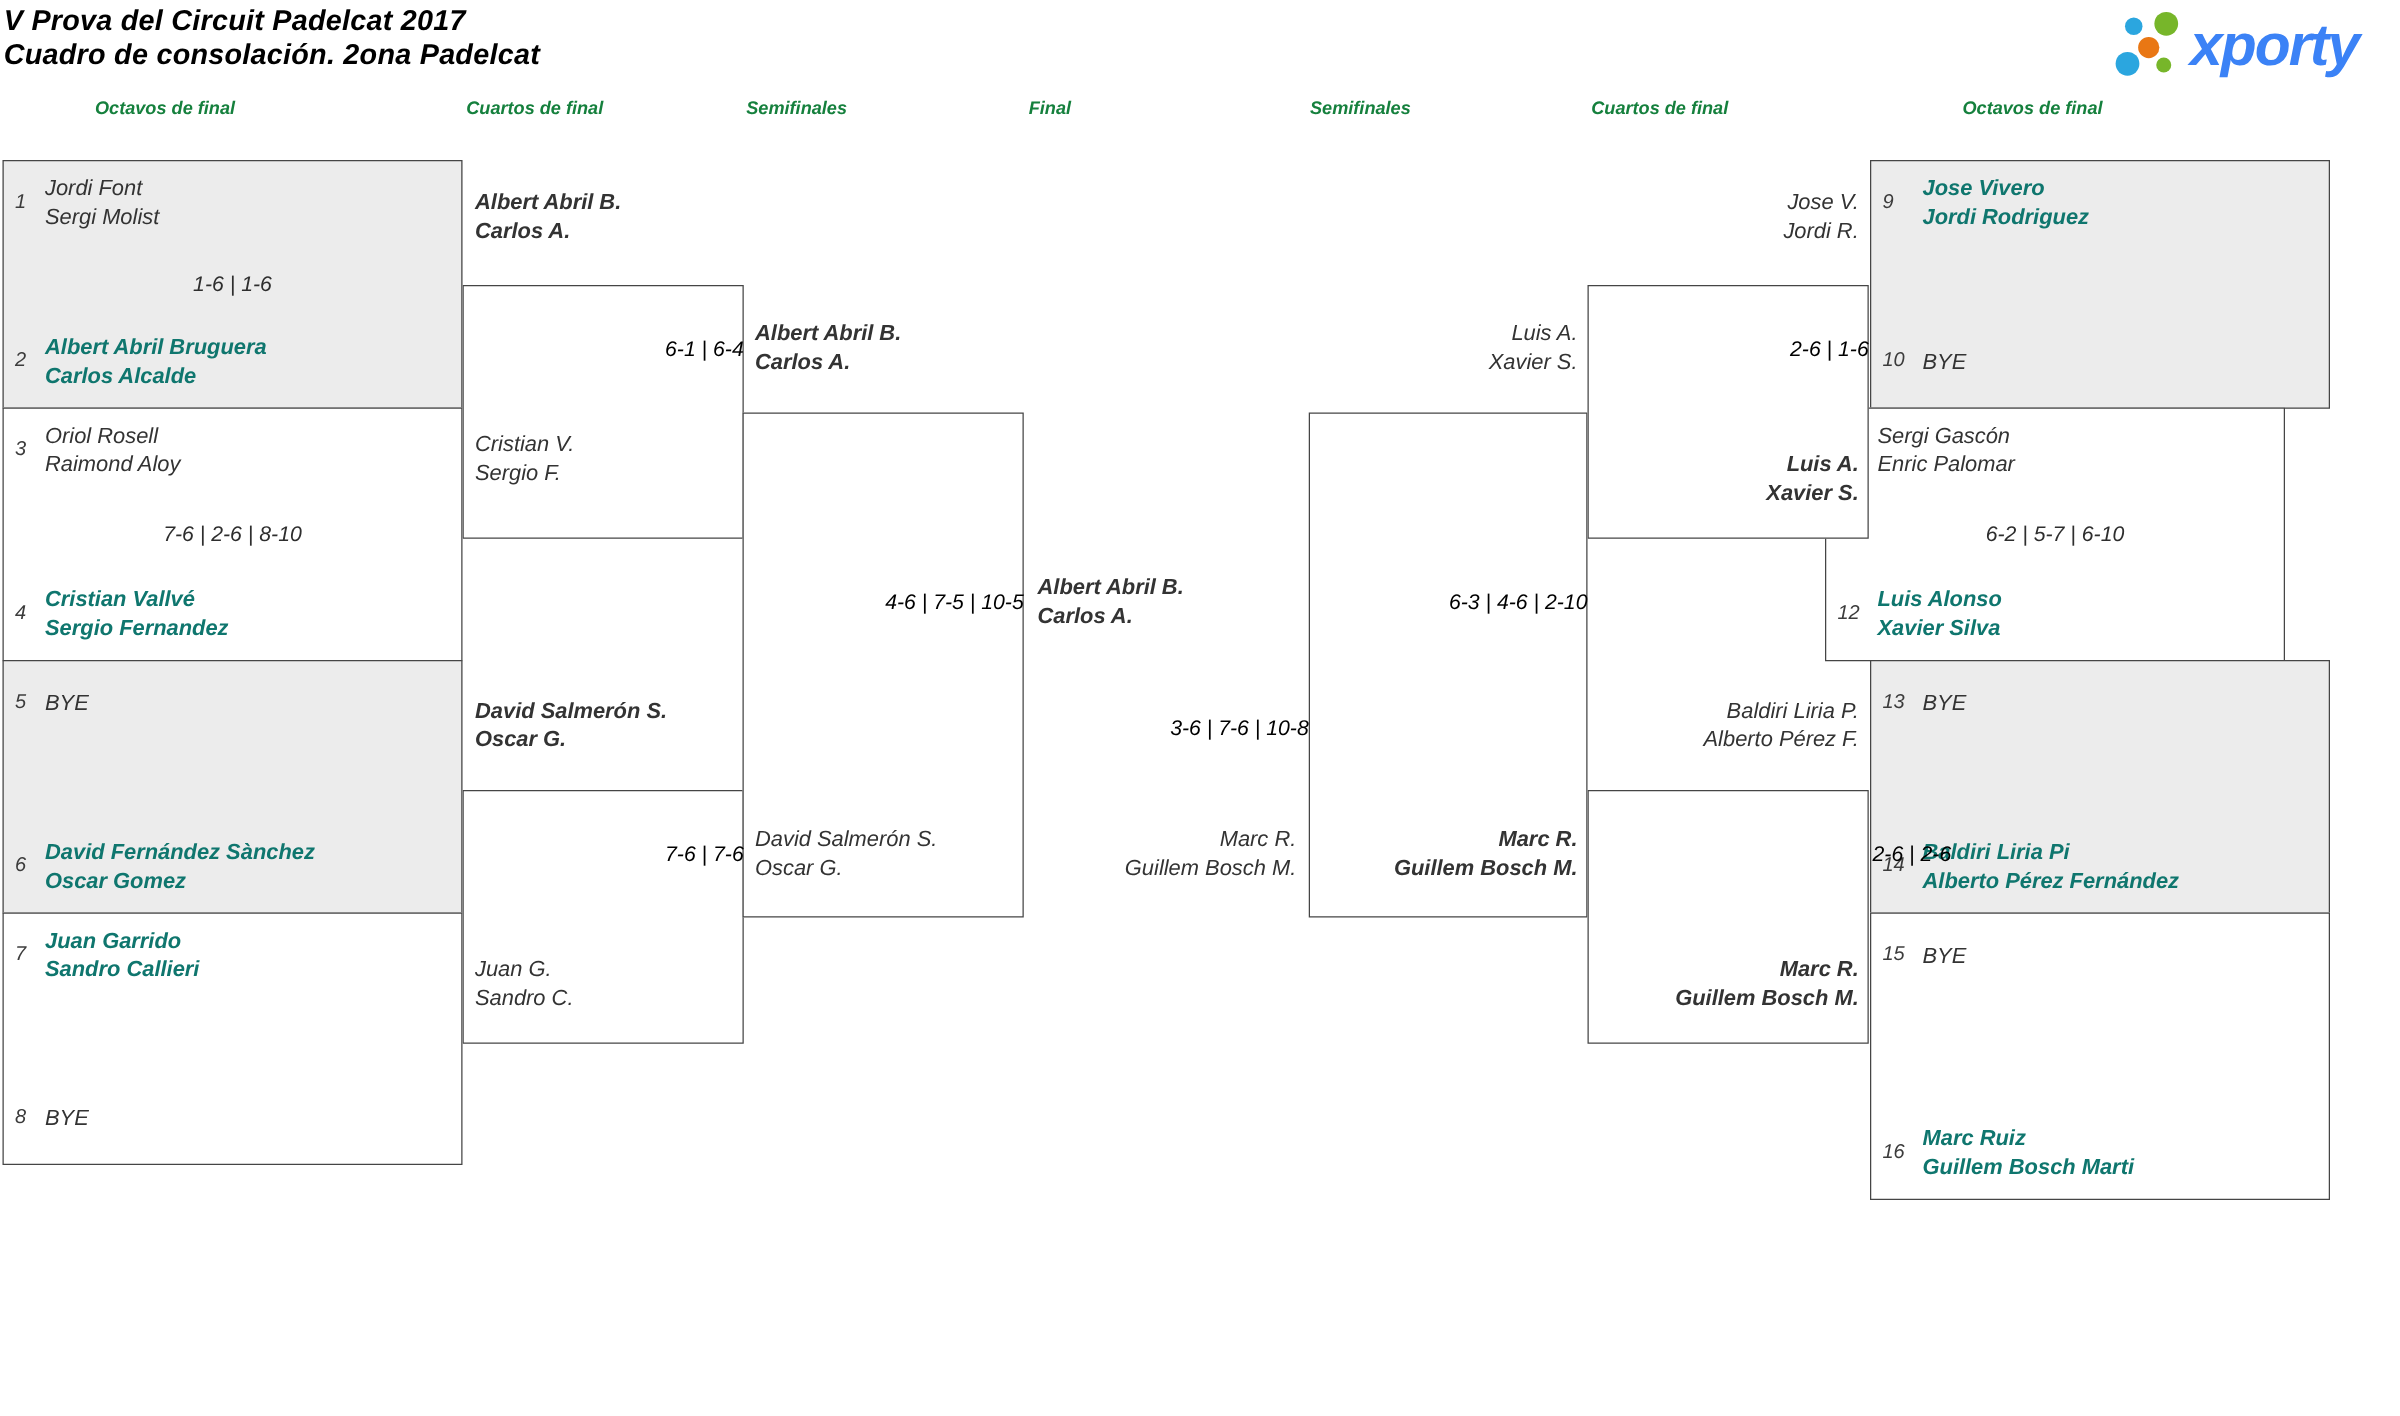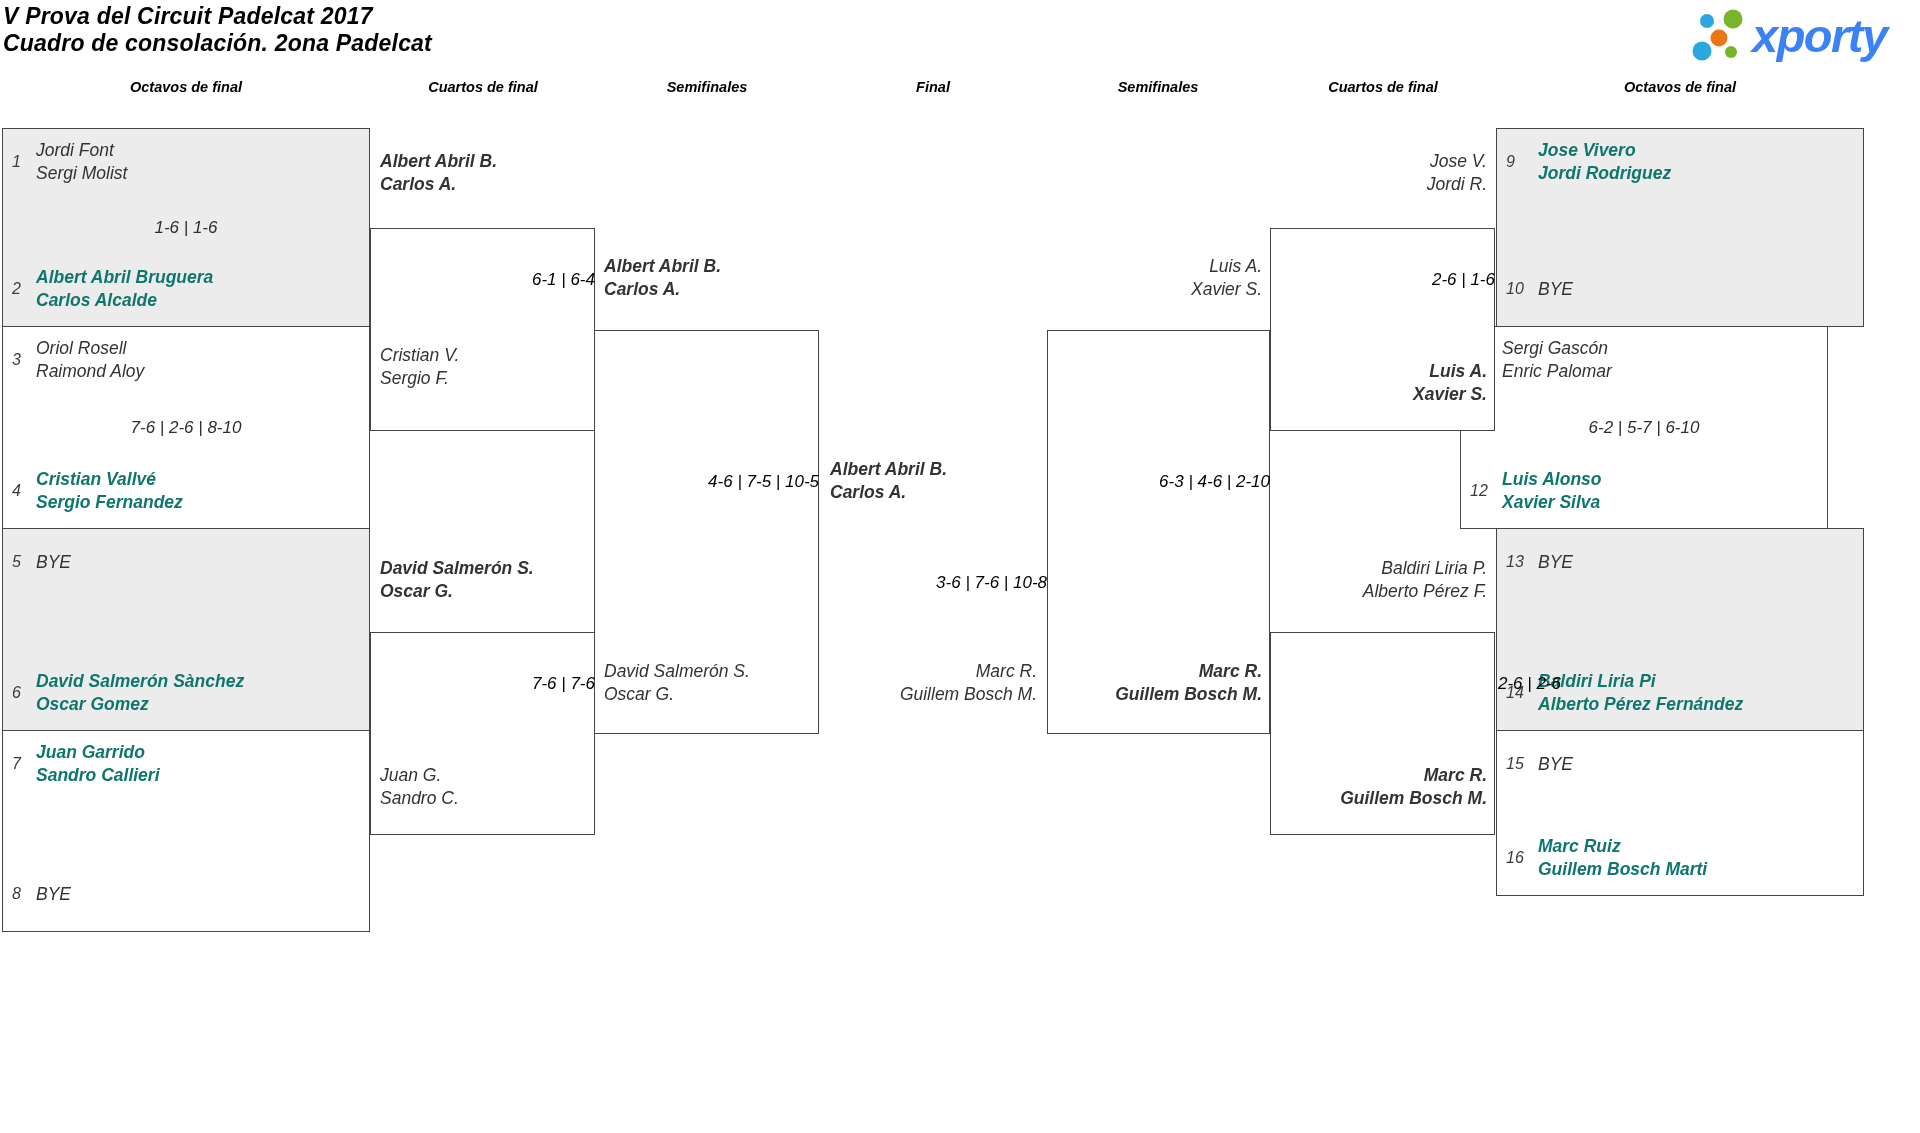--- a/index.html
+++ b/index.html
@@ -4,21 +4,21 @@
 <style>
   * { margin:0; padding:0; box-sizing:border-box; }
   body { background:#fff; font-family:"Liberation Sans","DejaVu Sans",sans-serif; }
   .canvas { position:relative; width:1920px; height:1133px; background:#fff; overflow:hidden;font-style:italic; }
 
   .title { position:absolute; left:3px; top:3px; font-size:23px; font-weight:700; color:#000; line-height:27px; letter-spacing:0.2px; }
 
   .logo-text { position:absolute; left:1752px; top:8px; font-size:47px; font-weight:700; letter-spacing:-1.5px; color:#3b82f6; }
   .logo-dots { position:absolute; left:1686px; top:6px; }
 
-  .rh { position:absolute; top:79px; width:220px; text-align:center; font-size:14.5px; font-weight:700; color:#000000; }
+  .rh { position:absolute; top:79px; width:220px; text-align:left; font-size:14.5px; font-weight:700; color:#15803d; }
 
   .box { position:absolute; border:1px solid #454545; background:#fff; }
   .box.grey { background:#ececec; }
 
   .prow { position:absolute; left:9px; right:9px; height:46px; display:flex; align-items:center; gap:8px; }
   .prow.p1 { top:10px; }
   .prow.p2 { bottom:14px; }
   .seed { font-size:16px; color:#3c3c3c; min-width:16px; flex:0 0 auto; }
   .seed.w2 { min-width:24px; }
   .names { font-size:17.5px; line-height:23px; color:#333; }
@@ -98,21 +98,21 @@
       <span class="seed">5</span>
       <div class="names">
           <div>BYE</div>
           <div></div>
         </div>
     </div>
     <div class="oscore"></div>
     <div class="prow p2">
       <span class="seed">6</span>
       <div class="names win">
-          <div>David Salmerón Sànchez</div>
+          <div>David Fernández Sànchez</div>
           <div>Oscar Gomez</div>
         </div>
     </div>
   </div>
 
   <div class="box" style="left:2px;top:730px;width:368px;height:202px">
     <div class="prow p1">
       <span class="seed">7</span>
       <div class="names win">
           <div>Juan Garrido</div>
@@ -176,21 +176,21 @@
     <div class="oscore"></div>
     <div class="prow p2">
       <span class="seed w2">14</span>
       <div class="names win">
           <div>Baldiri Liria Pi</div>
           <div>Alberto Pérez Fernández</div>
         </div>
     </div>
   </div>
 
-  <div class="box" style="left:1496px;top:730px;width:368px;height:166px">
+  <div class="box" style="left:1496px;top:730px;width:368px;height:230px">
     <div class="prow p1">
       <span class="seed w2">15</span>
       <div class="names">
           <div>BYE</div>
           <div></div>
         </div>
     </div>
     <div class="oscore"></div>
     <div class="prow p2">
       <span class="seed w2">16</span>

